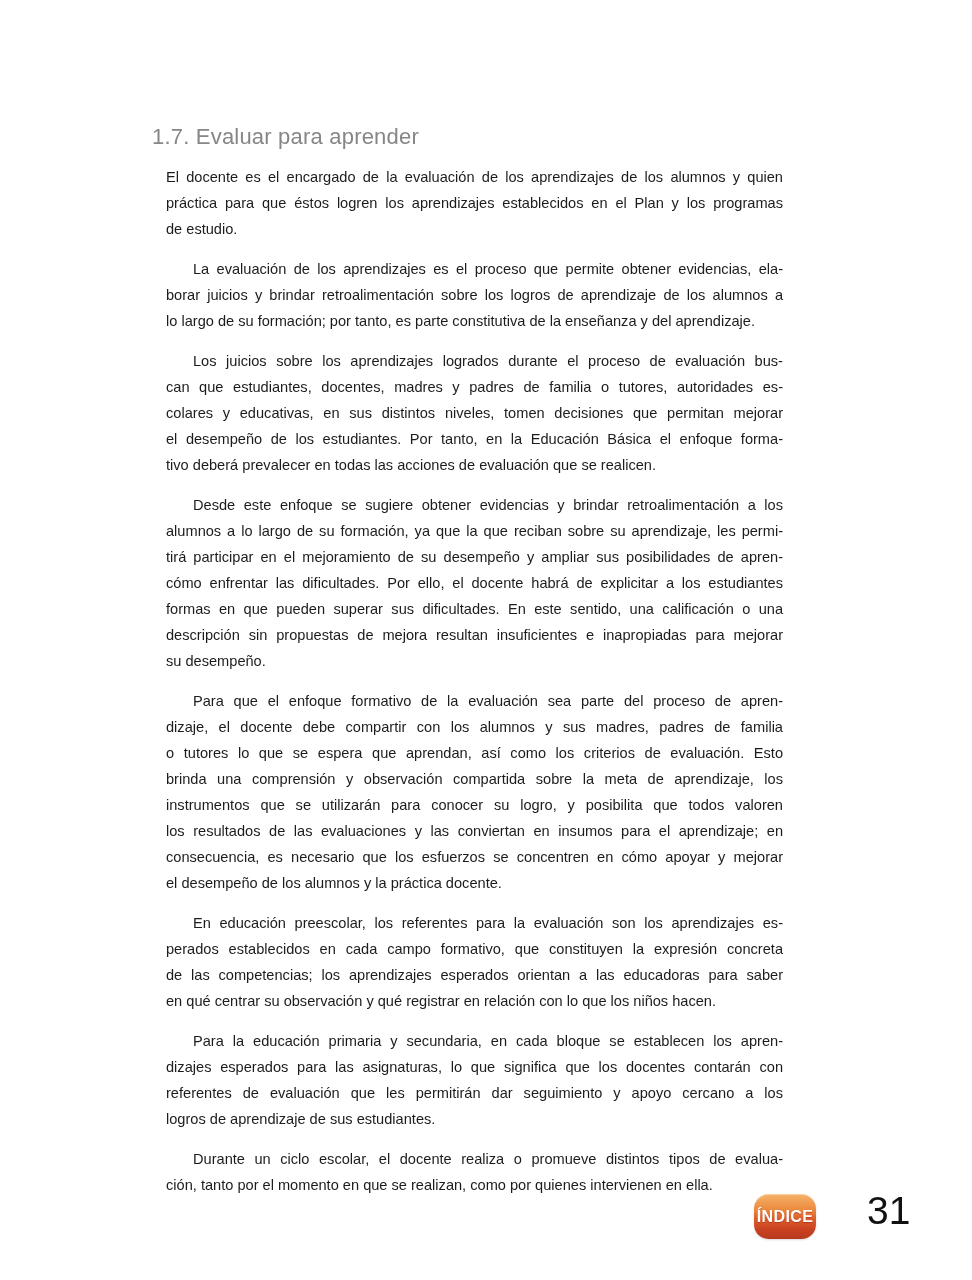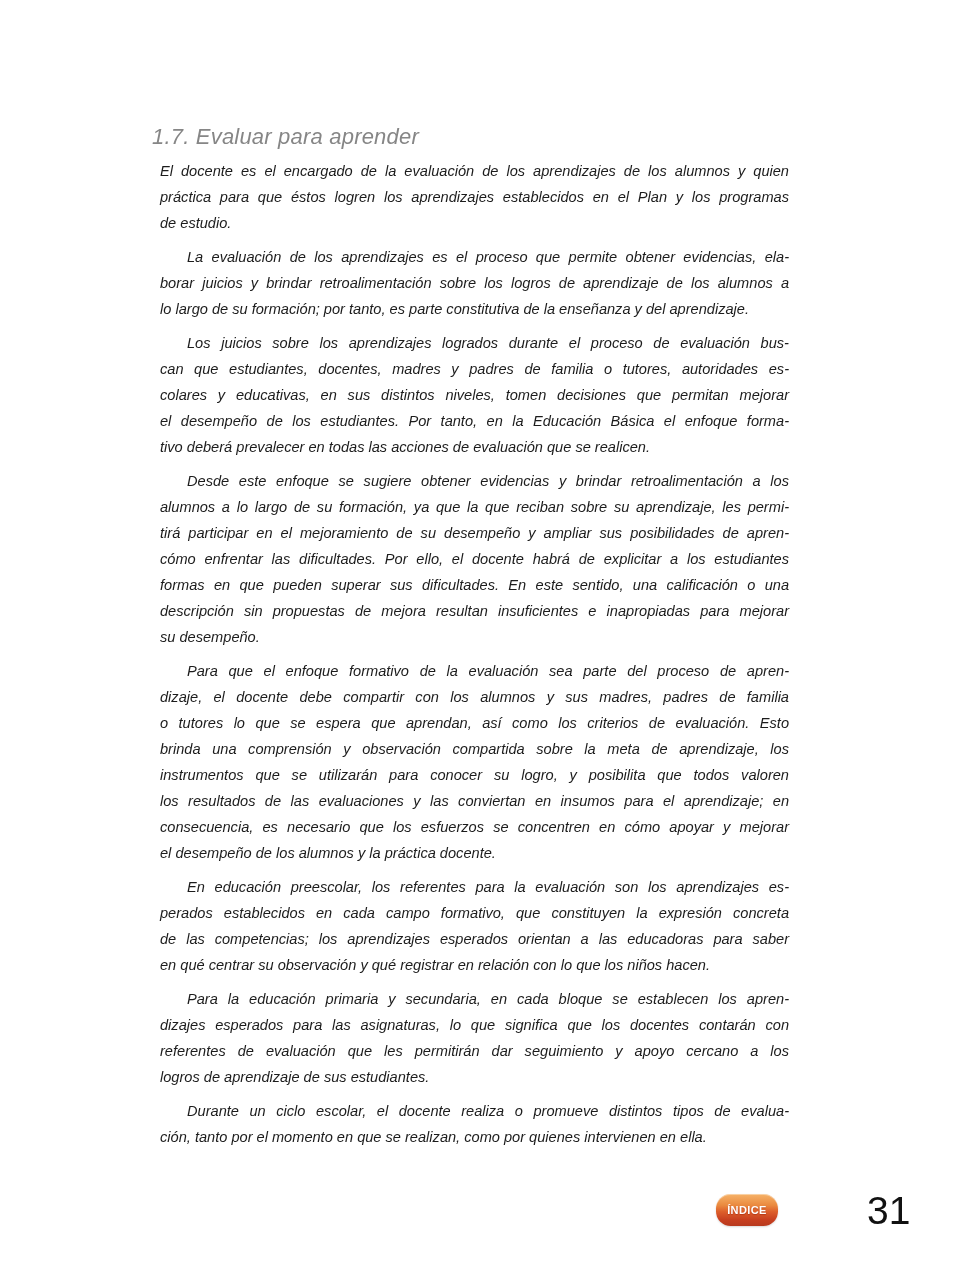--- a/index.html
+++ b/index.html
@@ -12,61 +12,60 @@
     position: relative;
     background: var(--bg, #ffffff);
     font-family: "Liberation Sans", sans-serif;
     overflow: hidden;
   }
   .content {
     position: absolute;
     left: 152px;
     top: 124px;
     width: 645px;
-    font-style: italic;
   }
   .heading {
     margin: 0;
     font-size: 22px;
     line-height: 26px;
     font-weight: 400;
     letter-spacing: 0.2px;
     color: var(--heading-color, #868686);
   }
   .body-text {
     margin-top: 5px;
     font-size: 14.6px;
     line-height: 26px;
     color: var(--body-color, #1c1c1c);
   }
-  .paragraph { margin: 8px; }
+  .paragraph { margin: 14px; }
   .line {
     text-align: justify;
     text-align-last: justify;
   }
   .line.last { text-align-last: left; }
   .line.indent { padding-left: 27px; }
   .indice-btn {
     position: absolute;
-    left: 716px;
+    left: 754px;
     top: 1194px;
     width: 62px;
-    height: 32px;
+    height: 45px;
     border: none;
     border-radius: 14.5px;
     background: linear-gradient(180deg,
       var(--btn-top, #f6b369) 0%,
       #ea8a3f 35%,
       #dd5f2b 55%,
       #c84020 80%,
       var(--btn-bottom, #b83a1e) 100%);
     box-shadow: inset 0 1px 0 rgba(255,255,255,0.4), 0 1px 2px rgba(0,0,0,0.15);
     color: #ffffff;
     font-family: "Liberation Sans", sans-serif;
-    font-size: 11px;
+    font-size: 16px;
     font-weight: bold;
     letter-spacing: 0.4px;
     text-shadow: 0 1px 1px rgba(150,30,10,0.5);
     padding: 0;
     cursor: pointer;
   }
   .page-number {
     position: absolute;
     left: 867px;
     top: 1191px;

